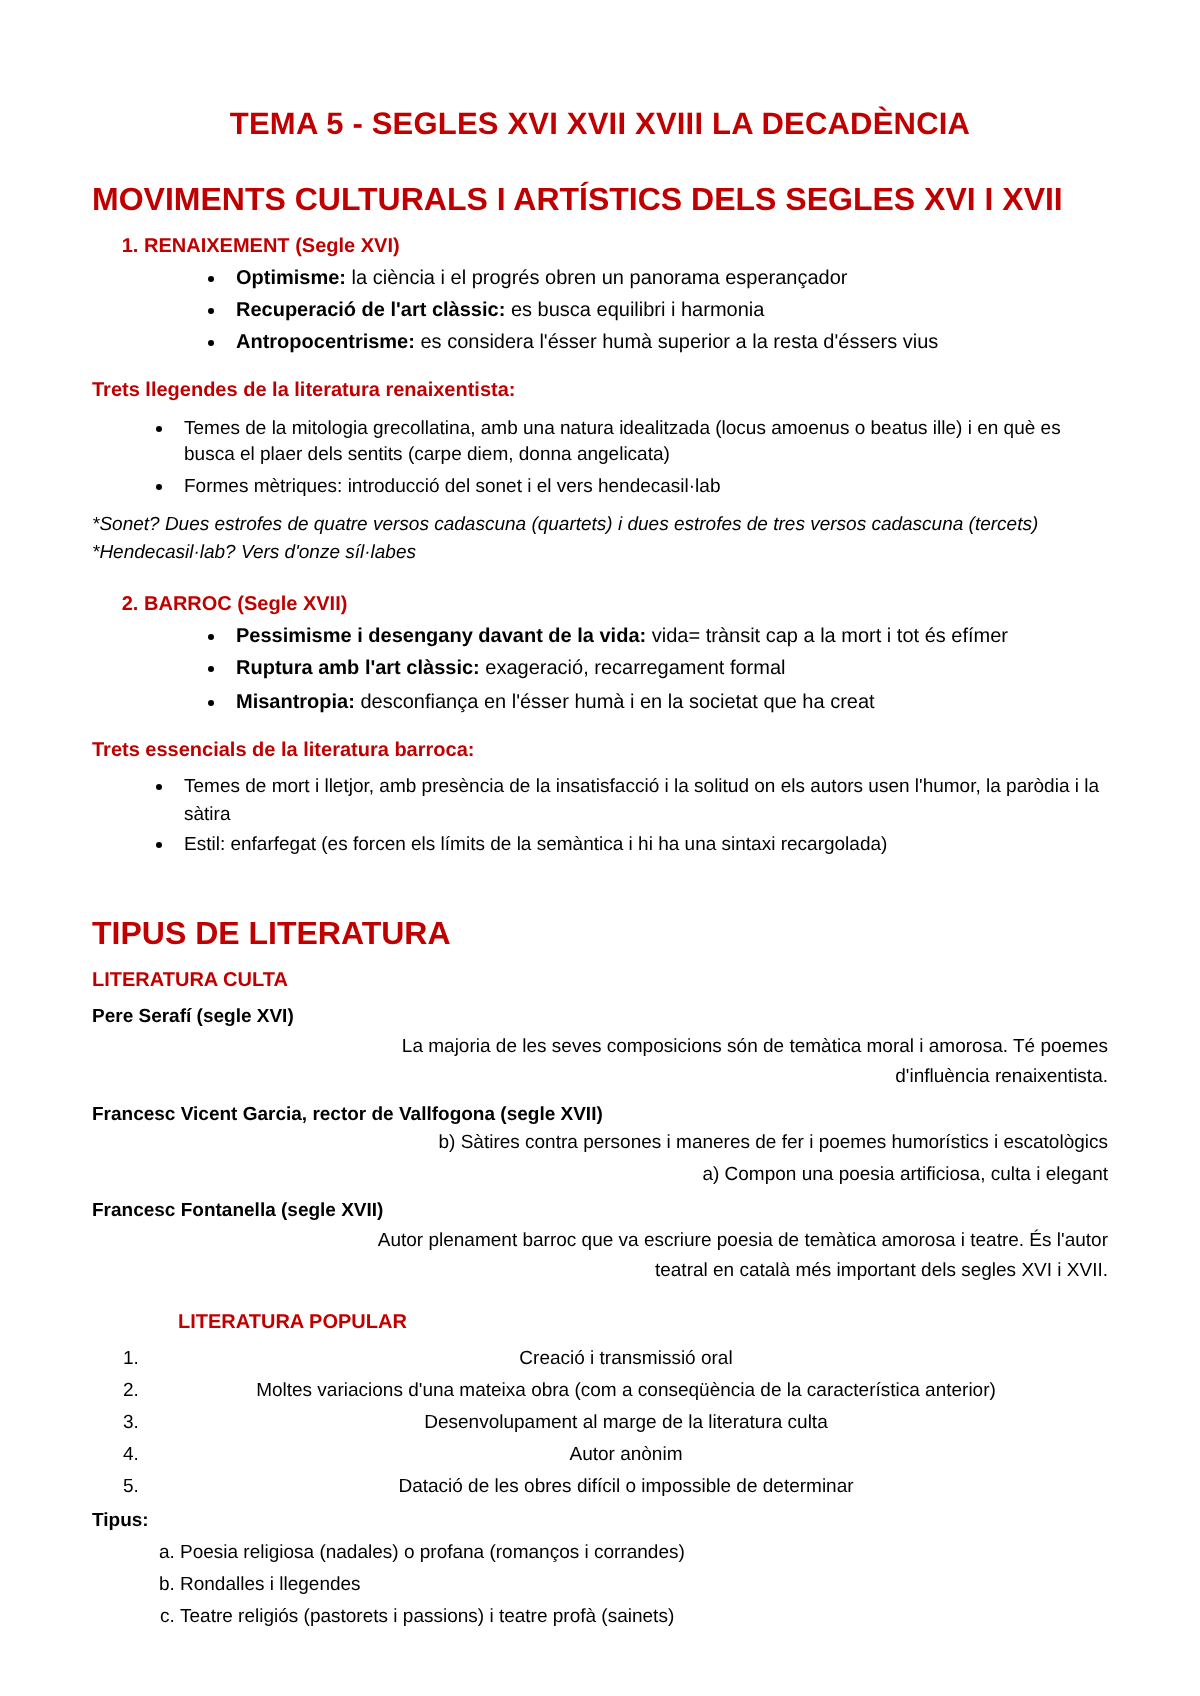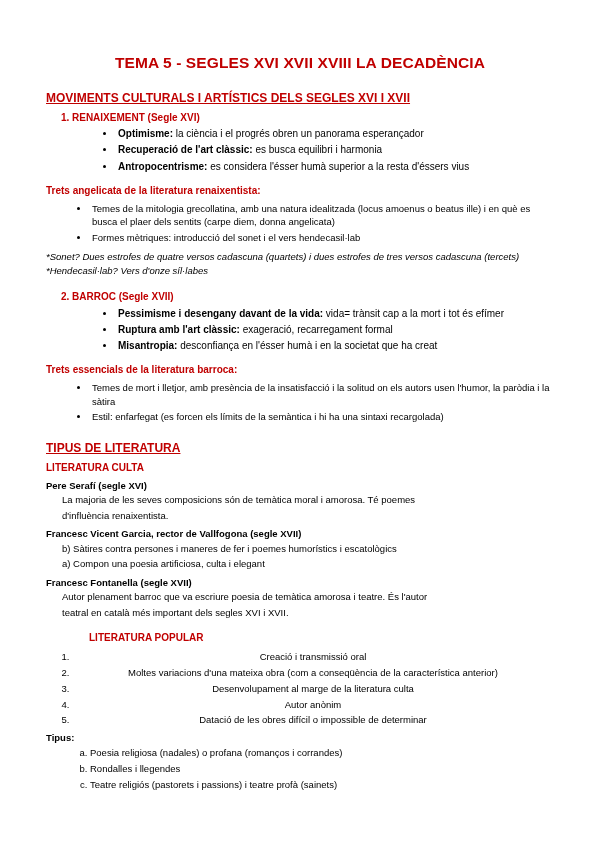--- a/index.html
+++ b/index.html
@@ -27,23 +27,22 @@
     font-size: 15.5px;
     font-weight: bold;
     color: #c00000;
     text-align: center;
     margin: 0 0 16px 0;
     letter-spacing: 0.1px;
   }
   .section-head {
     color: #c00000;
     font-weight: bold;
-    font-size: 12px;
-    text-decoration: underline;
-    margin: 0 0 4px 0;
+    font-size: 16px;
+    margin: 12px 0 4px 0;
   }
   .sub-head {
     color: #c00000;
     font-weight: bold;
     font-size: 10px;
     margin: 10px 0 4px 0;
   }
   ol.numbered {
     margin: 2px 0 2px 0;
     padding-left: 26px;
@@ -67,20 +66,21 @@
   ul.bullets > li {
     color: #000000;
     font-weight: normal;
     margin-bottom: 2px;
     padding-left: 2px;
   }
   ul.bullets > li::marker { font-size: 10px; }
   .bold { font-weight: bold; }
   p.plain {
     margin: 0 0 2px 16px;
+    text-align: right;
   }
   p.note {
     margin: 2px 0 6px 0;
     font-style: italic;
   }
   .bold-line {
     font-weight: bold;
     margin: 5px 0 1px 0;
   }
   ol.popular {
@@ -127,21 +127,21 @@
         <li>
           <span class="bold">Recuperació de l'art clàssic:</span><span> es busca equilibri i harmonia</span>
         </li>
         <li>
           <span class="bold">Antropocentrisme:</span><span> es considera l'ésser humà superior a la resta d'éssers vius</span>
         </li>
       </ul>
     </li>
   </ol>
 
-  <div class="sub-head">Trets angelicata de la literatura renaixentista:</div>
+  <div class="sub-head">Trets llegendes de la literatura renaixentista:</div>
 
   <ul class="bullets">
     <li>Temes de la mitologia grecollatina, amb una natura idealitzada (locus amoenus o beatus ille) i en què es busca el plaer dels sentits (carpe diem, donna angelicata)</li>
     <li>Formes mètriques: introducció del sonet i el vers hendecasil·lab</li>
   </ul>
 
   <p class="note">*Sonet? Dues estrofes de quatre versos cadascuna (quartets) i dues estrofes de tres versos cadascuna (tercets) *Hendecasil·lab? Vers d'onze síl·labes</p>
 
   <div class="spacer-sm"></div>
 

